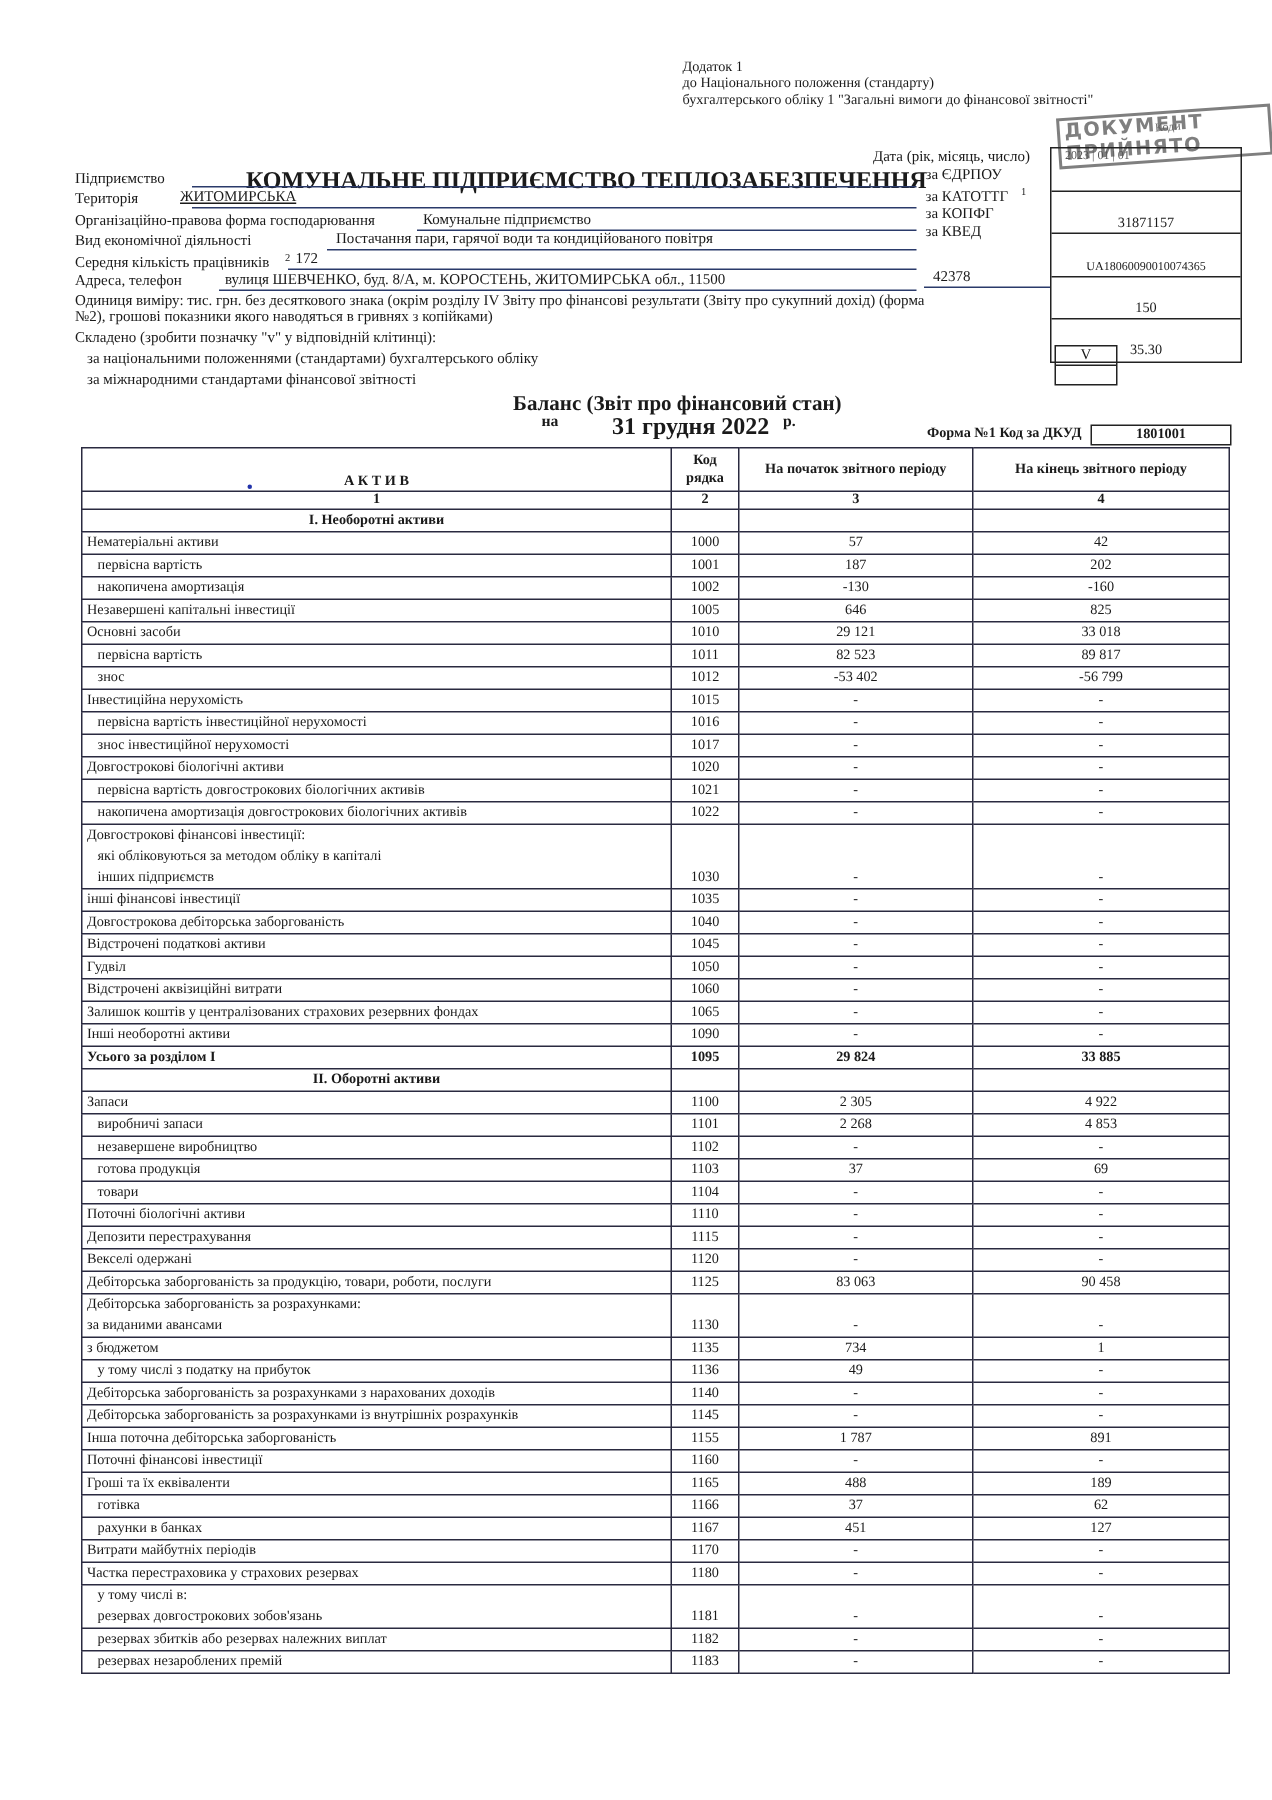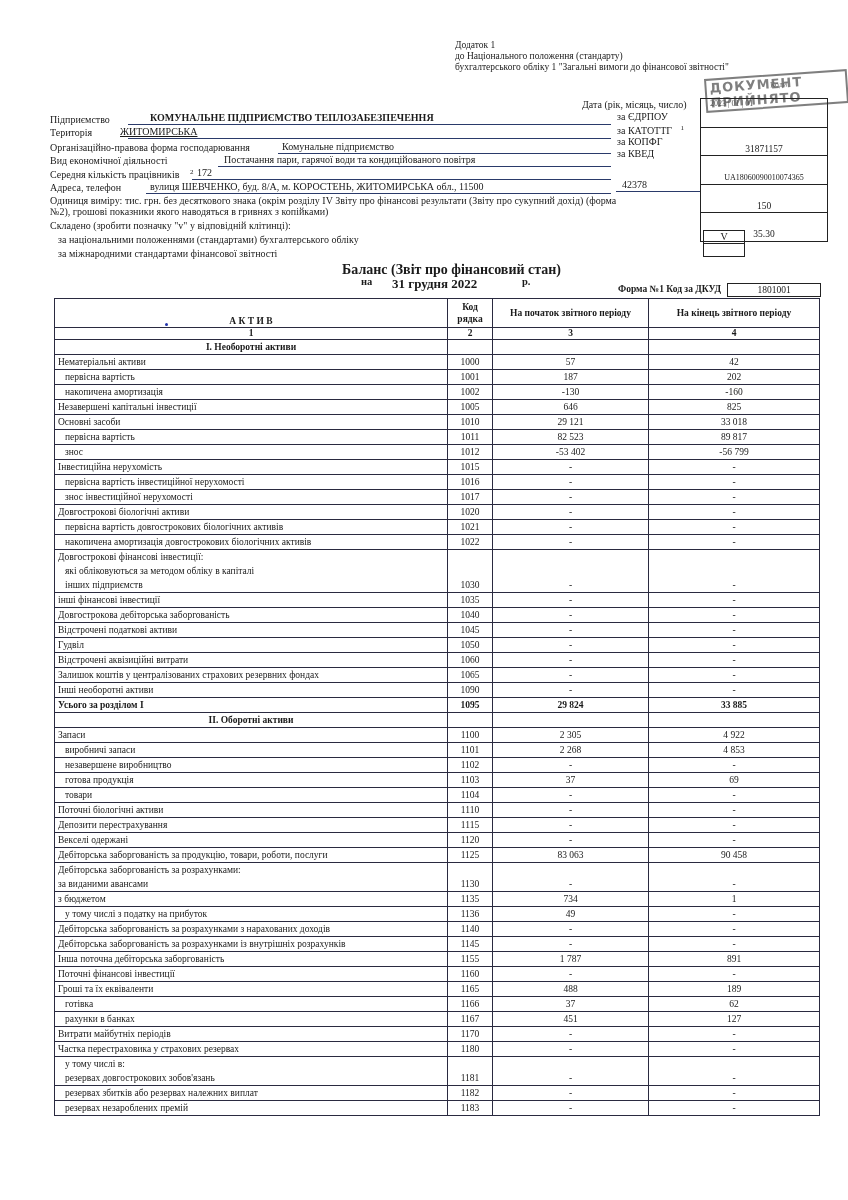--- a/index.html
+++ b/index.html
@@ -16,21 +16,21 @@
   .codes-box div:last-child { border-bottom: none; }
   .codes-labels { position: absolute; left: 617px; top: 111px; line-height: 11.5px; font-size: 10px; }
   .stamp { position: absolute; left: 705px; top: 74px; border: 2px solid #555; color: #555; font-size: 13px;
            font-family: "DejaVu Sans", sans-serif; letter-spacing: 1px; padding: 0 3px; transform: rotate(-4deg);
            opacity: 0.75; font-weight: bold; line-height: 15px; }
   .stamp-small { position: absolute; left: 770px; top: 80px; font-size: 8px; color: #666; transform: rotate(-4deg); }
   .check-box { position: absolute; left: 703px; top: 230px; width: 40px; border: 1px solid #222; }
   .check-box div { height: 12px; border-bottom: 1px solid #222; text-align: center; font-size: 10px; line-height: 12px; }
   .check-box div:last-child { border-bottom: none; }
   .dkud-box { position: absolute; left: 727px; top: 283px; width: 92px; height: 12px; border: 1px solid #222;
-              font-size: 9.5px; font-weight: normal; text-align: center; line-height: 12px; }
+              font-size: 9.5px; font-weight: bold; text-align: center; line-height: 12px; }
   table.bal { position: absolute; left: 54px; top: 298px; width: 765px; border-collapse: collapse; table-layout: fixed; }
   table.bal td, table.bal th { border: 1px solid #2a2a40; padding: 0 3px; font-size: 9.5px; height: 14px;
                                line-height: 14px; vertical-align: bottom; font-weight: normal; }
   table.bal th { text-align: center; vertical-align: middle; font-weight: bold; line-height: 12px; }
   table.bal .c-code, table.bal .c-beg, table.bal .c-end { text-align: center; }
   table.bal .indent { padding-left: 10px; }
   table.bal tr.section td.c-name { text-align: center; font-weight: bold; }
   table.bal tr.total td { font-weight: bold; }
   table.bal tr.multi td { line-height: 14px; }
   .blue-dot { position: absolute; left: 165px; top: 323px; width: 3px; height: 3px; background: #2233aa; border-radius: 50%; }
@@ -58,21 +58,21 @@
 </div>
 <div class="codes-box">
   <div></div>
   <div>31871157</div>
   <div style="font-size:8px;">UA18060090010074365</div>
   <div>150</div>
   <div>35.30</div>
 </div>
 
 <div class="abs label" style="left:50px; top:114px;">Підприємство</div>
-<div class="val bold" style="left:150px; top:112px; font-size:10px;">КОМУНАЛЬНЕ ПІДПРИЄМСТВО ТЕПЛОЗАБЕЗПЕЧЕННЯ</div>
+<div class="val bold" style="left:164px; top:112px; font-size:16px;">КОМУНАЛЬНЕ ПІДПРИЄМСТВО ТЕПЛОЗАБЕЗПЕЧЕННЯ</div>
 <div class="uline" style="left:128px; top:124px; width:483px;"></div>
 
 <div class="abs label" style="left:50px; top:127px;">Територія</div>
 <div class="val" style="left:120px; top:126px;text-decoration:underline;">ЖИТОМИРСЬКА</div>
 <div class="uline" style="left:128px; top:138px; width:483px;"></div>
 
 <div class="abs label" style="left:50px; top:142px;">Організаційно-правова форма господарювання</div>
 <div class="val" style="left:282px; top:141px;">Комунальне підприємство</div>
 <div class="uline" style="left:278px; top:153px; width:333px;"></div>
 
@@ -97,21 +97,21 @@
 <div class="abs label" style="left:50px; top:220px;">Складено (зробити позначку "v" у відповідній клітинці):</div>
 <div class="abs label" style="left:58px; top:234px;">за національними положеннями (стандартами) бухгалтерського обліку</div>
 <div class="abs label" style="left:58px; top:248px;">за міжнародними стандартами фінансової звітності</div>
 <div class="check-box">
   <div>V</div>
   <div></div>
 </div>
 
 <div class="abs bold" style="left:342px; top:262px; font-size:14px;">Баланс (Звіт про фінансовий стан)</div>
 <div class="abs bold" style="left:325px; top:276px; font-size:10.5px;margin-left:36px;">на</div>
-<div class="abs bold" style="left:392px; top:276px; font-size:13px;">31 грудня 2022</div>
+<div class="abs bold" style="left:408px; top:276px; font-size:16px;">31 грудня 2022</div>
 <div class="abs bold" style="left:522px; top:276px; font-size:10.5px;">р.</div>
 <div class="abs bold" style="left:618px; top:284px; font-size:9.5px;">Форма №1 Код за ДКУД</div>
 <div class="dkud-box">1801001</div>
 
 <table class="bal">
   <colgroup>
     <col style="width:393px">
     <col style="width:45px">
     <col style="width:156px">
     <col style="width:171px">

